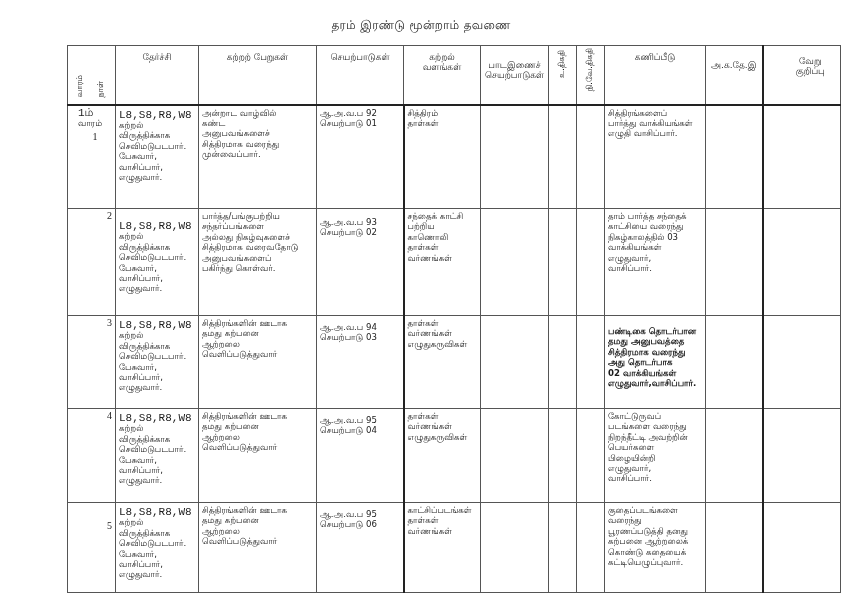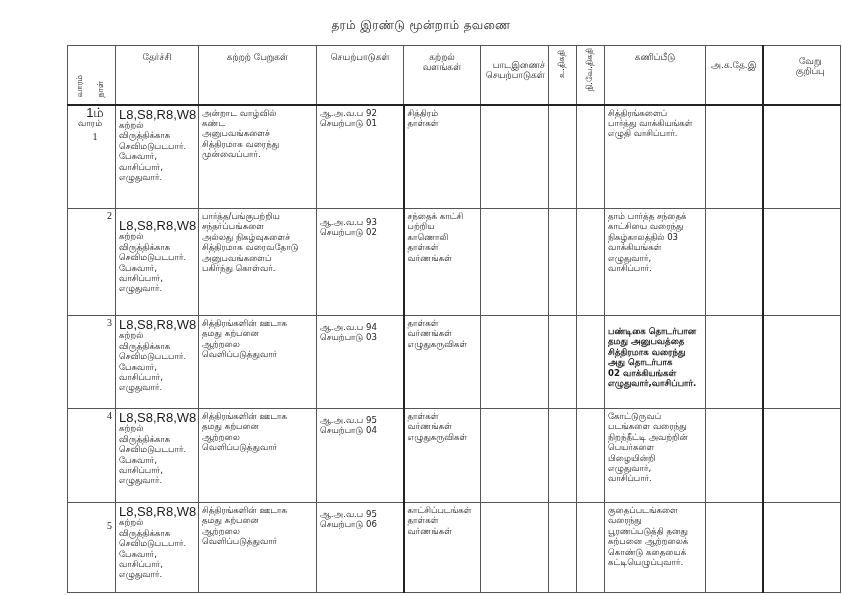--- a/index.html
+++ b/index.html
@@ -12,21 +12,21 @@
   table.plan td, table.plan th { border:1px solid #555; vertical-align:top;
                padding:2px 3px; font-size:8.6px; line-height:10.4px; font-weight:normal;
                overflow:hidden; }
   table.plan th { text-align:center; padding-top:6px; font-size:9px;margin-top:28px; }
   table.plan tr.hdr { height:59px; }
   table.plan tr.hdr th { border-bottom:2px solid #222; }
   .thick-l { border-left:2px solid #222 !important; }
   .vert { writing-mode:vertical-rl; transform:rotate(180deg); display:inline-block;
           font-size:8px; white-space:nowrap; }
   .vcell { vertical-align:bottom !important; padding-bottom:4px !important; }
-  .latin { font-family:Liberation Sans, sans-serif; font-size:13px;text-align:center; }
+  .latin { font-family:Liberation Mono, monospace; font-size:11px; }
   .num { text-align:right; font-family:"Liberation Serif", serif; font-size:10px; }
   .week-cell { font-family:"DejaVu Sans", sans-serif; }
   .line { display:block; }
 </style>
 </head>
 <body>
 
 <div class="title">தரம் இரண்டு மூன்றாம் தவணை</div>
 
 <table class="plan">
@@ -46,21 +46,21 @@
   <tbody>
       <tr class="hdr">
     <th class="vcell" style="text-align:left;">
       <span class="vert" style="margin-left:4px;">வாரம்</span>
       <span class="vert" style="margin-left:8px;">நாள்</span>
     </th>
     <th>தேர்ச்சி</th>
     <th>கற்றற் பேறுகள்</th>
     <th>செயற்பாடுகள்</th>
     <th style="padding-left:14px;padding-right:14px;">கற்றல் வளங்கள்</th>
-    <th style="padding-top:14px;text-align:right;">பாடஇணைச் செயற்பாடுகள்</th>
+    <th style="padding-top:14px;">பாடஇணைச் செயற்பாடுகள்</th>
     <th class="vcell" style="vertical-align:top !important;padding-top:4px !important;">
       <span class="vert">உ.திகதி</span>
     </th>
     <th class="vcell" style="vertical-align:top !important;padding-top:2px !important;">
       <span class="vert">நி.வே.திகதி</span>
     </th>
     <th>கணிப்பீடு</th>
     <th style="padding-top:14px;">அ.க.தே.இ</th>
     <th class="thick-l" style="padding-top:10px;padding-left:20px;">வேறு குறிப்பு</th>
   </tr>

